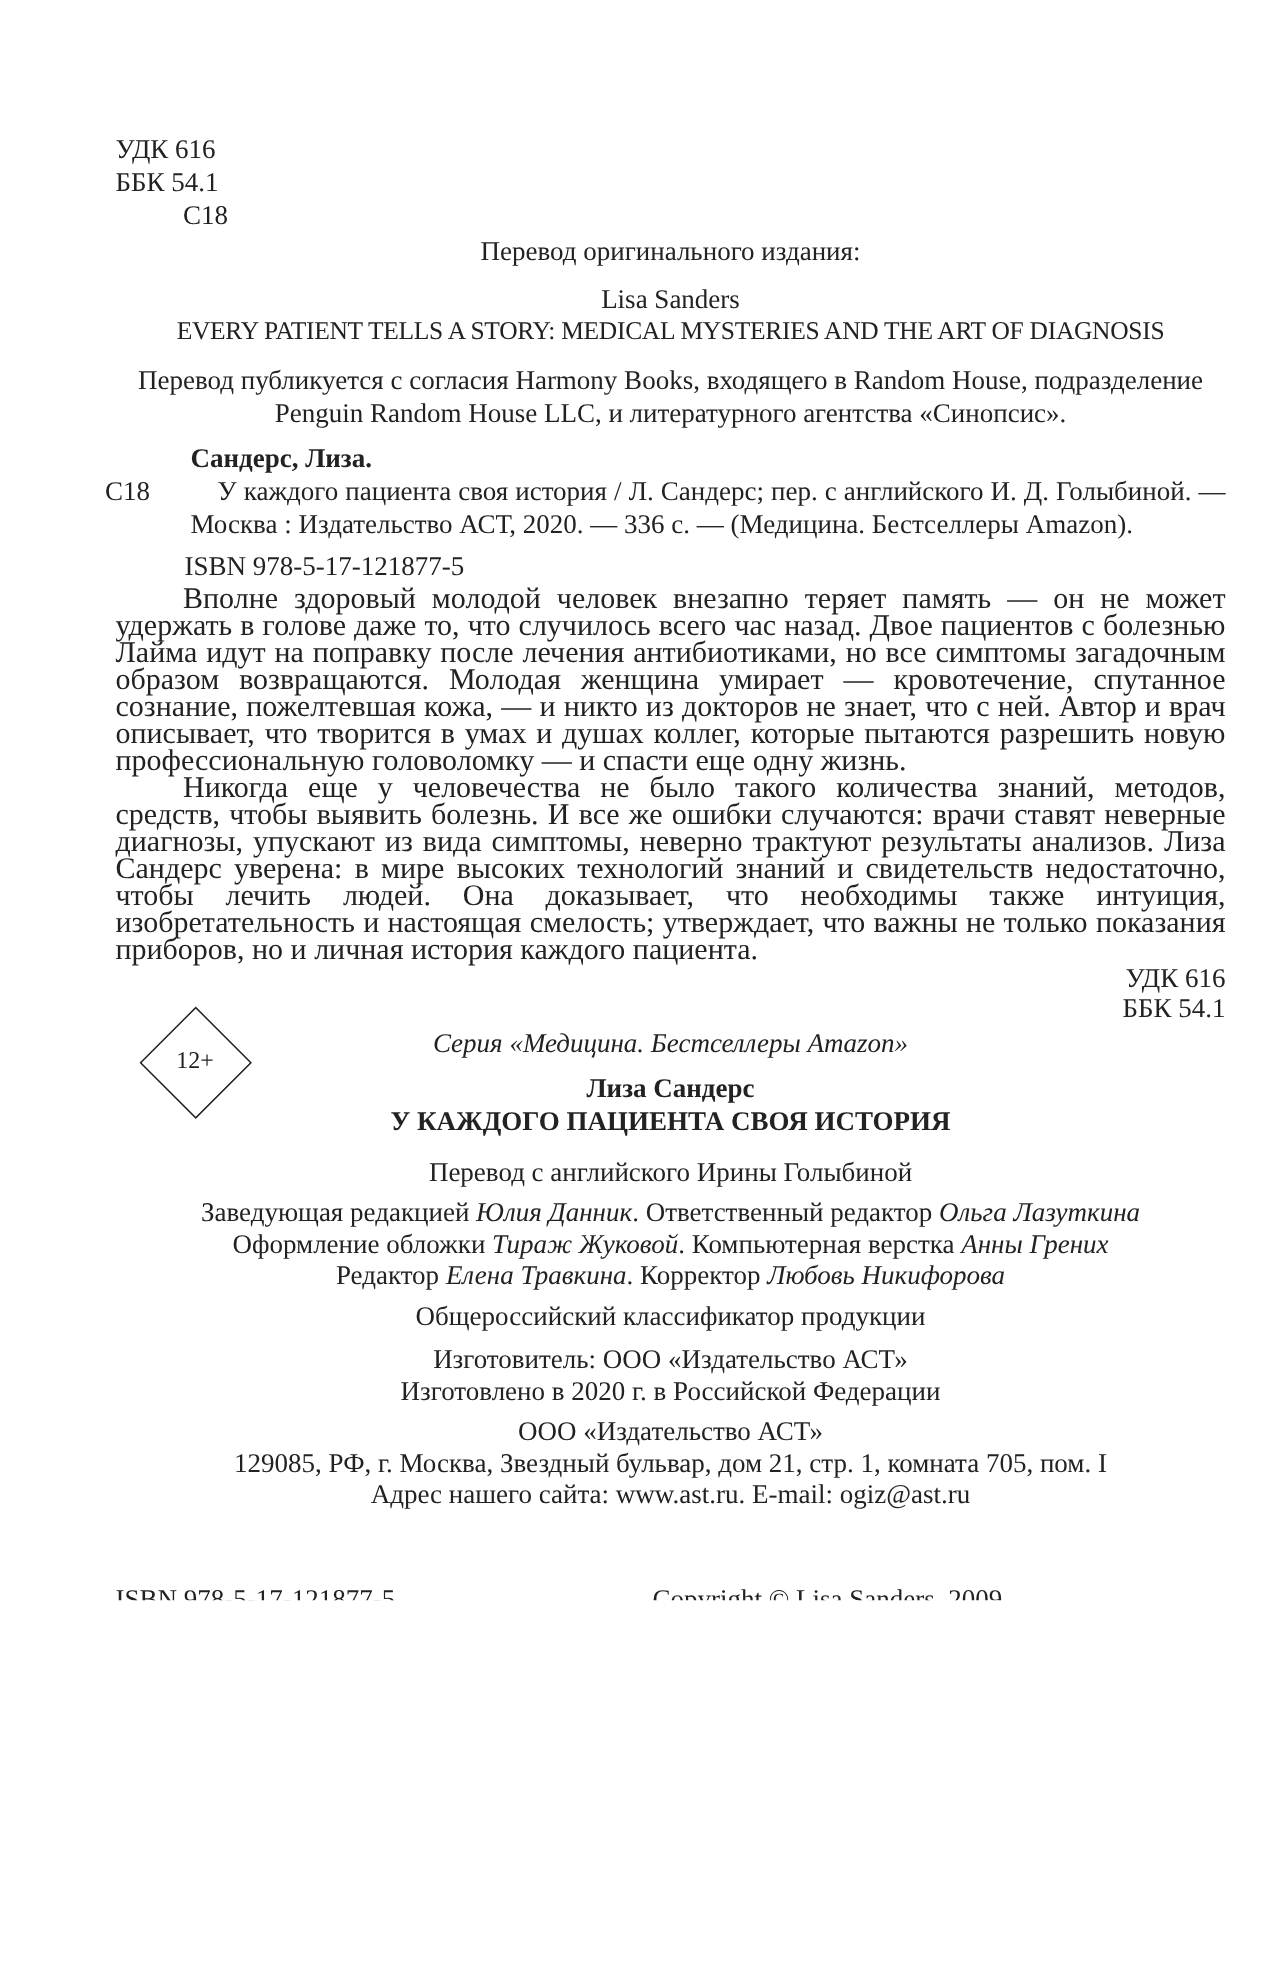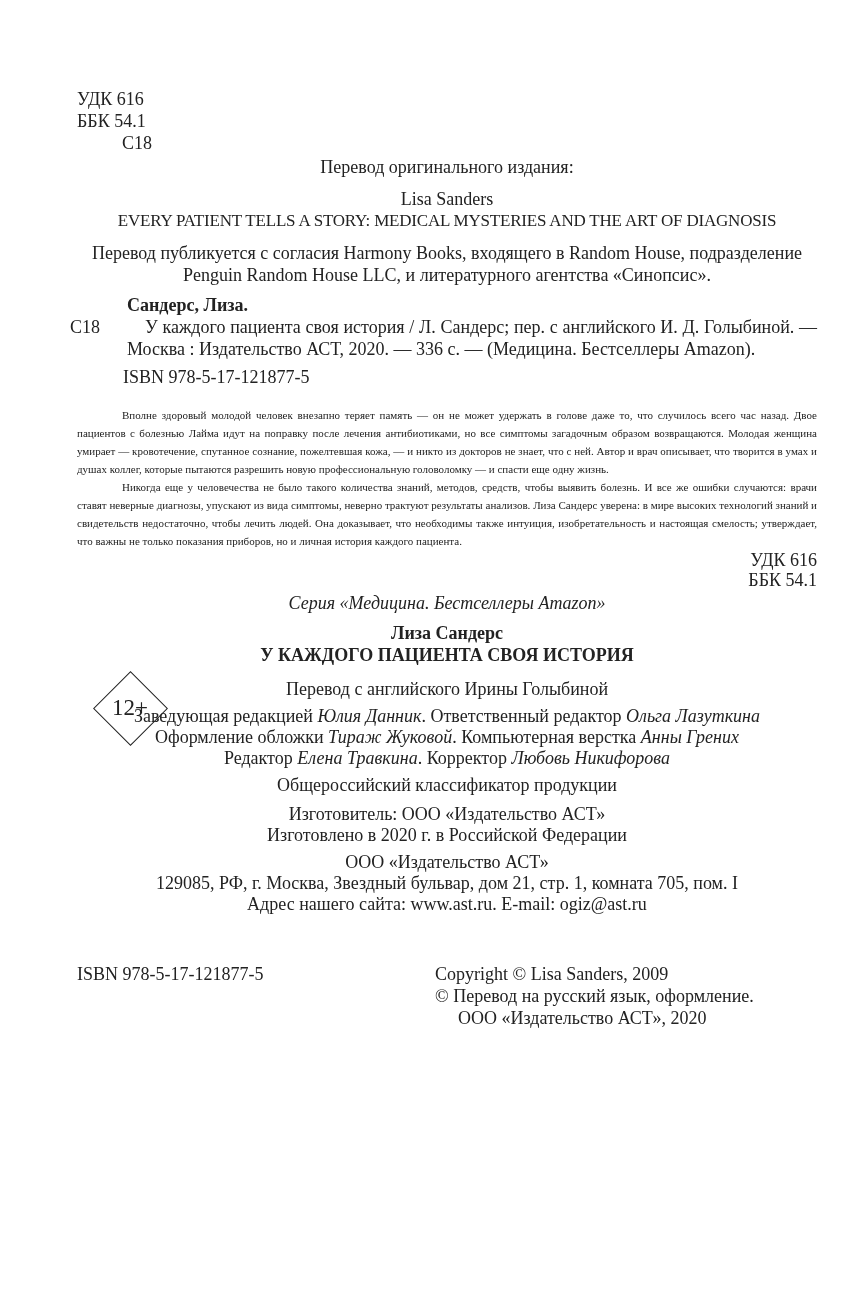--- a/index.html
+++ b/index.html
@@ -29,21 +29,21 @@
   .orig-block   { margin-top: 10px; }
   .orig-title   { white-space: nowrap; font-size: 17px; letter-spacing: -0.2px; }
   .license-note { margin-top: 10px; }
 
   .cat-block     { margin-top: 8px; }
   .cat-author    { padding-left: 50px; }
   .cat-entry     { position: relative; padding-left: 50px; text-indent: 18px; }
   .cat-entry-code{ position: absolute; left: -7px; top: 0; text-indent: 0; }
   .cat-isbn      { padding-left: 46px; margin-top: 6px; }
 
-  .annotation { margin-top: 18px; font-size: 11px; line-height: 18px; }
+  .annotation { margin-top: 2px; font-size: 20px; line-height: 18px; }
   .annotation p { margin: 0; text-indent: 45px; }
 
   .class-right { margin-top: 0; line-height: 20px; }
 
   .series-line { margin-top: 2px; }
 
   .book-author  { margin-top: 8px; font-weight: bold; }
   .translator   { margin-top: 12px; }
 
   .staff      { margin-top: 6px; line-height: 21px; }
@@ -60,21 +60,21 @@
   .age-diamond { position: absolute; left: 93px; top: 670px; width: 74px; height: 76px; }
   .age-diamond .rot {
     position: absolute; left: 11px; top: 12px;
     width: 51px; height: 51px;
     border: 1.6px solid #222222;
     transform: rotate(45deg);
   }
   .age-diamond .lbl {
     position: absolute; left: 0; top: 0; width: 74px; height: 76px;
     display: flex; align-items: center; justify-content: center;
-    font-size: 23px;
+    font-size: 16px;
   }
 </style>
 </head>
 <body>
 
 <div class="page">
 
   <div class="left">
     <div>УДК 616</div>
     <div>ББК 54.1</div>

